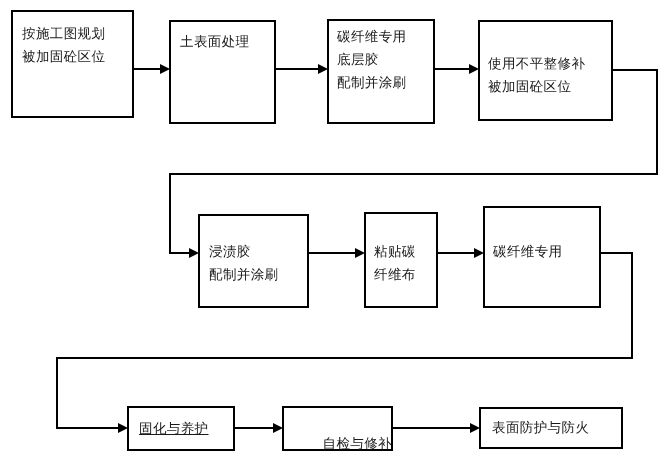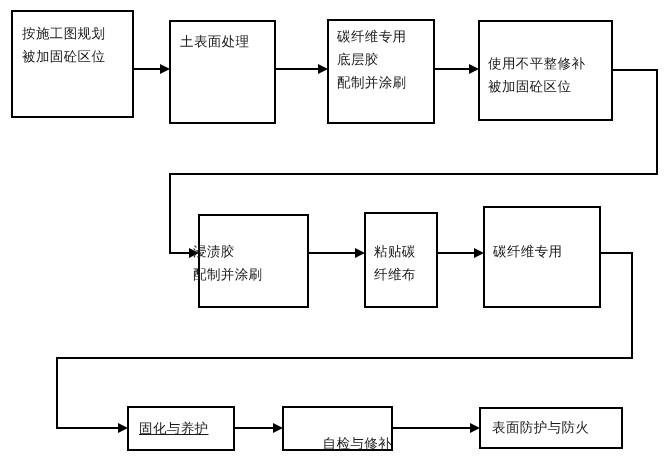--- a/index.html
+++ b/index.html
@@ -107,21 +107,21 @@
       </div>
       <div class="node-label" title="碳纤维专用底层胶配制并涂刷" style="left: 337px; top: 25px; width: 97px;">
         <span class="tline">碳纤维专用</span>
         <span class="tline">底层胶</span>
         <span class="tline">配制并涂刷</span>
       </div>
       <div class="node-label" title="使用不平整修补胶找平处理" style="left: 488px; top: 20px; width: 124px; margin-top: 32px;">
         <span class="tline">使用不平整修补</span>
         <span class="tline">被加固砼区位</span>
       </div>
-      <div class="node-label" title="浸渍胶配制并涂刷" style="left: 193px; top: 240px; width: 99px;">
+      <div class="node-label" title="浸渍胶配制并涂刷" style="left: 209px; top: 240px; width: 99px;">
         <span class="tline">浸渍胶</span>
         <span class="tline">配制并涂刷</span>
       </div>
       <div class="node-label" title="粘贴碳纤维布" style="left: 374px; top: 240px; width: 63px;">
         <span class="tline">粘贴碳</span>
         <span class="tline">纤维布</span>
       </div>
       <div class="node-label" title="碳纤维专用表层胶配制" style="left: 493px; top: 240px; width: 107px;">
         <span class="tline">碳纤维专用</span>
       </div>

